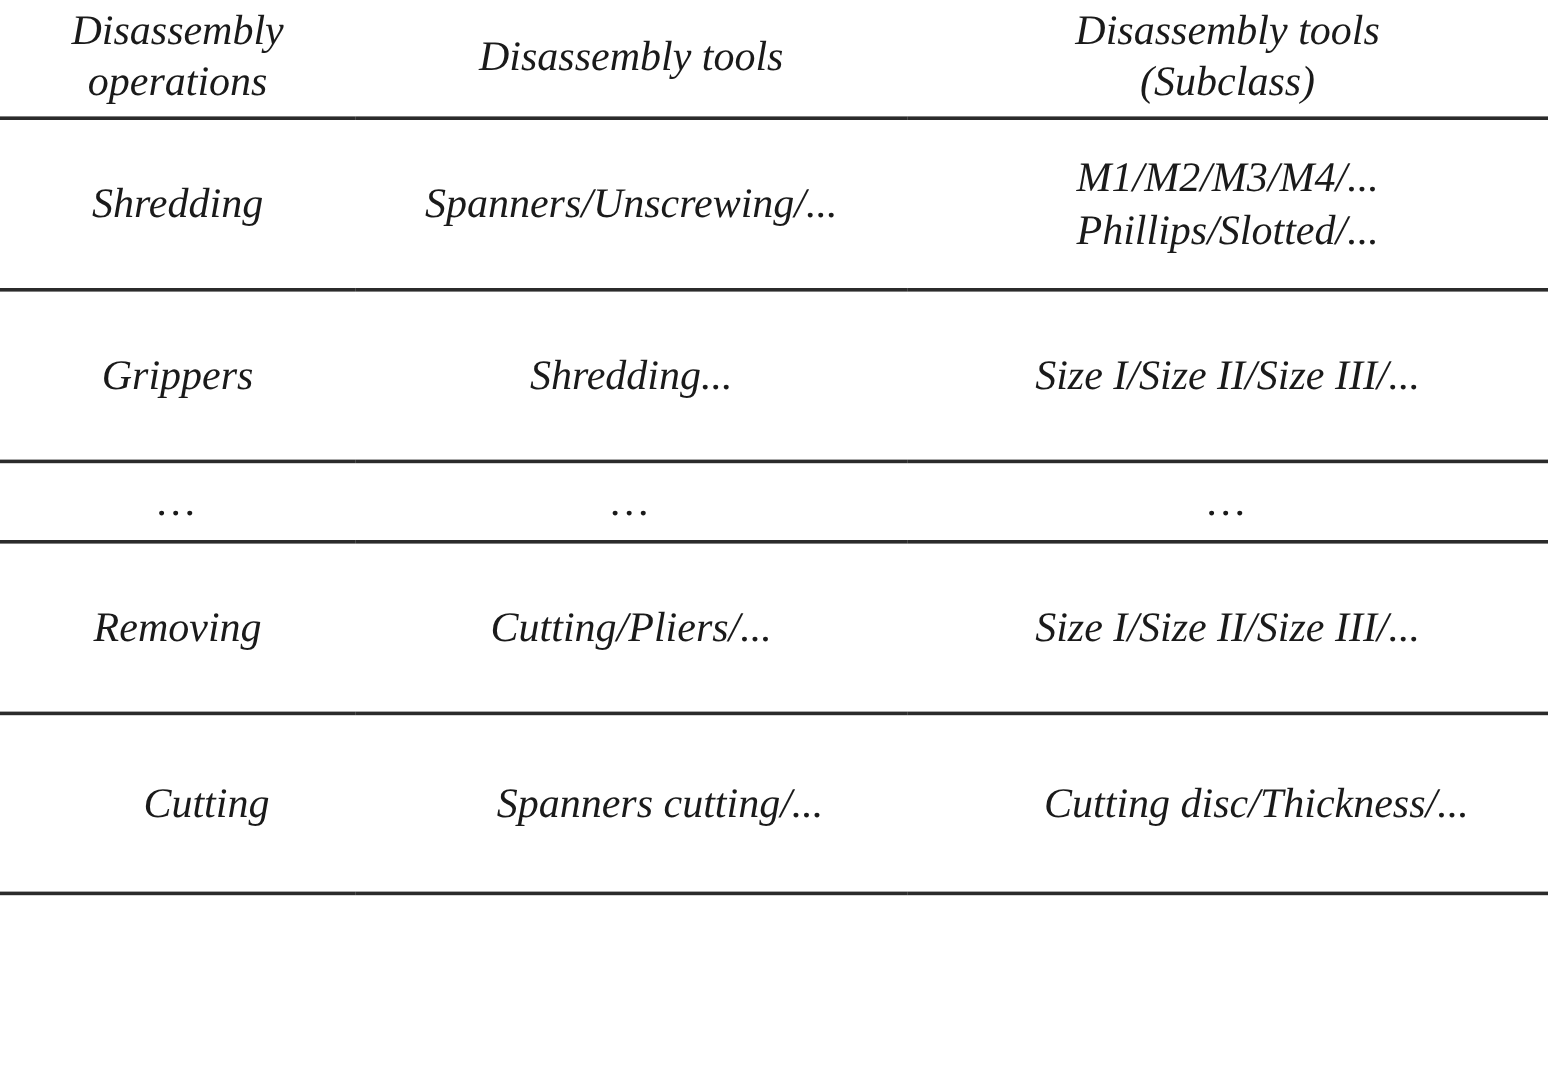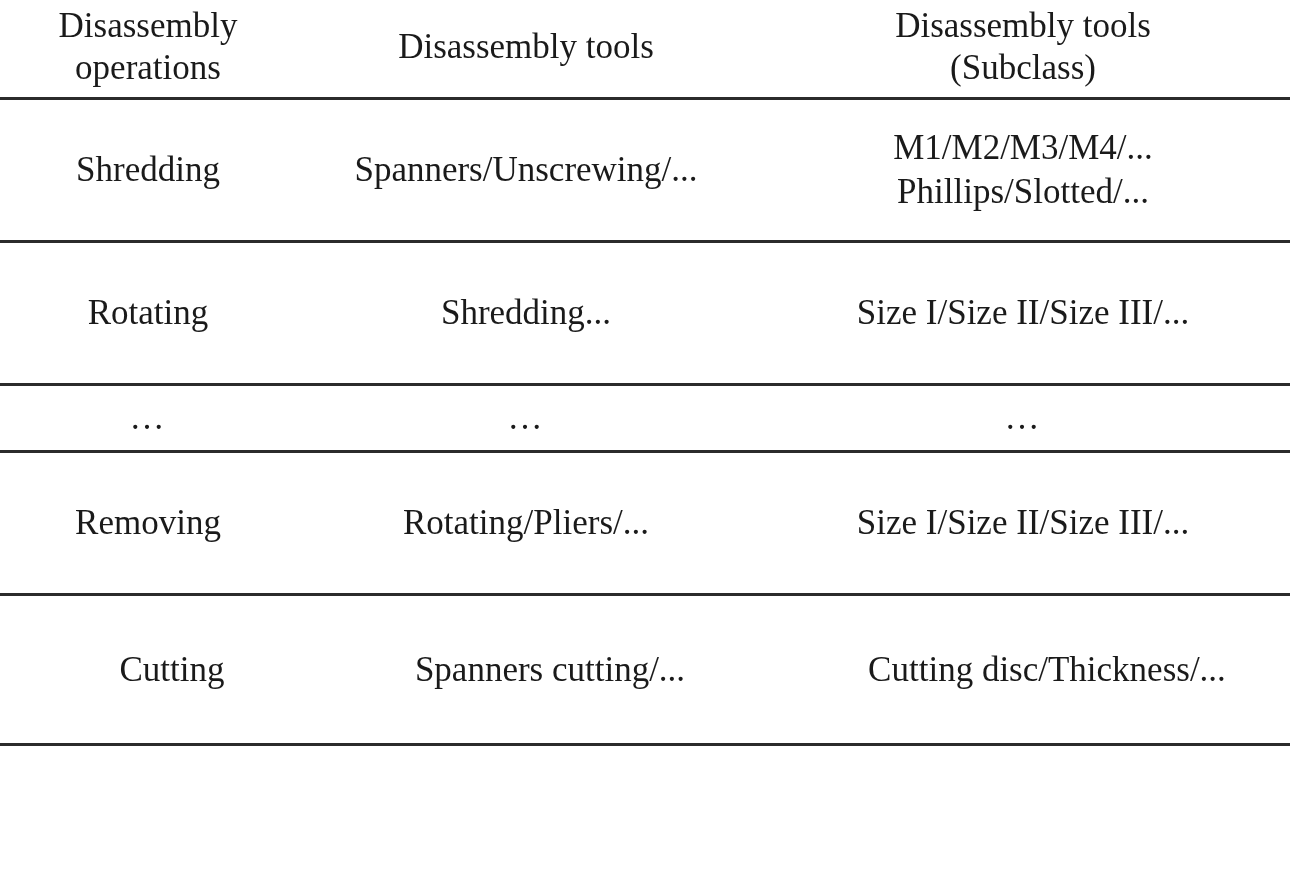--- a/index.html
+++ b/index.html
@@ -20,20 +20,21 @@
     height: 892px;
     position: relative;
     box-sizing: border-box;
   }
 
   table.disassembly-table {
     width: 1290px;
     margin: 0;
     border-collapse: collapse;
     table-layout: fixed;
+    font-style: italic;
   }
 
   table.disassembly-table col.col-operations { width: 296px; }
   table.disassembly-table col.col-tools      { width: 460px; }
   table.disassembly-table col.col-subclass   { width: 534px; }
 
   thead th {
     font-weight: normal;
     font-size: 35px;
     line-height: 42px;
@@ -107,21 +108,21 @@
           <span class="cell-line">Spanners/Unscrewing/...</span>
         </td>
         <td>
           <span class="cell-line">M1/M2/M3/M4/...</span>
           <span class="cell-line">Phillips/Slotted/...</span>
         </td>
       </tr>
 
       <tr class="row-standard">
         <td>
-          <span class="cell-line">Rotating</span>
+          <span class="cell-line">Grippers</span>
         </td>
         <td>
           <span class="cell-line">Shredding...</span>
         </td>
         <td>
           <span class="cell-line">Size I/Size II/Size III/...</span>
         </td>
       </tr>
 
       <tr class="row-ellipsis">
@@ -134,21 +135,21 @@
         <td>
           <span class="cell-line ellipsis-glyph">…</span>
         </td>
       </tr>
 
       <tr class="row-standard">
         <td>
           <span class="cell-line">Removing</span>
         </td>
         <td>
-          <span class="cell-line">Rotating/Pliers/...</span>
+          <span class="cell-line">Cutting/Pliers/...</span>
         </td>
         <td>
           <span class="cell-line">Size I/Size II/Size III/...</span>
         </td>
       </tr>
 
 
       <tr class="row-last">
         <td>
           <span class="cell-line">Cutting</span>

